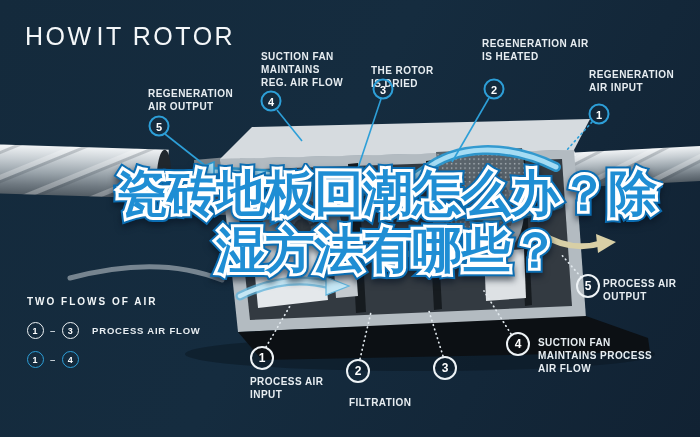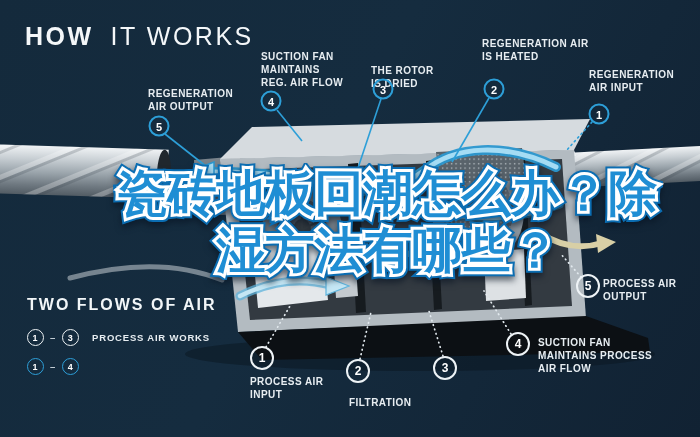--- a/index.html
+++ b/index.html
@@ -5,40 +5,40 @@
   html,body{margin:0;padding:0;}
   body{font-family:"Liberation Sans","DejaVu Sans",sans-serif;}
   .stage{
     position:relative;width:700px;height:437px;overflow:hidden;
     background:linear-gradient(118deg,#142a3c 0%,#16declarative 0,#152c3f 45%,#112233 100%);
     background:linear-gradient(118deg,#142a3c 0%,#152c3f 45%,#112233 100%);
   }
   .machine{position:absolute;left:0;top:0;z-index:1;}
   
   .app-title{position:absolute;left:25px;top:22px;z-index:2;font-size:25px;letter-spacing:2.5px;color:#f4f7f9;white-space:nowrap;}
-  .app-title .bold{font-weight:700;margin-right:17px;}
+  .app-title .bold{font-weight:400;margin-right:3px;}
   .app-title .light{font-weight:300;}
   
   .step-label{position:absolute;z-index:2;white-space:pre-line;font-weight:700;font-size:10px;line-height:1.32;letter-spacing:.45px;color:#e7edf1;}
   .pos-lr5{left:148px;top:87px;} .pos-lr4{left:261px;top:50px;} .pos-lr3{left:371px;top:64px;}
   .pos-lr2{left:482px;top:37px;} .pos-lr1{left:589px;top:68px;}
   .pos-lp1{left:250px;top:375px;} .pos-lp2{left:349px;top:396px;} .pos-lp3{left:437px;top:385px;}
   .pos-lp4{left:538px;top:336px;} .pos-lp5{left:603px;top:277px;}
   
   .badge{position:absolute;z-index:2;transform:translate(-50%,-50%);border-radius:50%;
     display:flex;align-items:center;justify-content:center;font-weight:700;color:#fff;box-sizing:border-box;}
   .badge.top{width:21px;height:21px;border:2px solid #2d9fd8;font-size:11px;}
   .badge.bot{width:24px;height:24px;border:2px solid #eef3f6;font-size:12px;}
   .pos-br5{left:159px;top:126px;} .pos-br4{left:271px;top:101px;} .pos-br3{left:383px;top:89px;}
   .pos-br2{left:494px;top:89px;} .pos-br1{left:599px;top:114px;}
   .pos-bp1{left:262px;top:358px;} .pos-bp2{left:358px;top:371px;} .pos-bp3{left:445px;top:368px;}
   .pos-bp4{left:518px;top:344px;} .pos-bp5{left:588px;top:286px;}
   
   .legend{position:absolute;left:27px;top:296px;z-index:2;}
-  .legend-title{font-size:16px;font-weight:700;letter-spacing:2px;color:#f2f6f8;margin-bottom:15px;white-space:nowrap;}
+  .legend-title{font-size:10px;font-weight:700;letter-spacing:2px;color:#f2f6f8;margin-bottom:15px;white-space:nowrap;}
   .legend-row{display:flex;align-items:center;gap:6px;margin-bottom:12px;font-size:9.5px;font-weight:700;letter-spacing:.8px;color:#e7edf1;white-space:nowrap;}
   .legend-circle{width:17px;height:17px;border-radius:50%;display:flex;align-items:center;justify-content:center;font-size:9px;font-weight:700;color:#fff;box-sizing:border-box;}
   .ring-white{border:1.6px solid #eef3f5;}
   .ring-blue{border:1.6px solid #2d9fd8;}
   .legend-dash{color:#cfd9df;font-weight:700;}
   .legend-label{margin-left:7px;}
   
   .headline{position:absolute;left:0;top:165px;width:100%;height:125px;z-index:3;text-align:center;
     font-weight:700;font-size:49px;line-height:57px;pointer-events:none;}
   .hl-layer{position:absolute;left:4px;top:0;width:100%;margin-left:34px;}
@@ -158,21 +158,21 @@
     <g stroke="#e2e9ee" stroke-width="1.7" fill="none" stroke-dasharray="0.6 4" stroke-linecap="round">
       <path d="M 266 347 L 290 306"></path>
       <path d="M 360 359 L 371 312"></path>
       <path d="M 443 356 L 428 308"></path>
       <path d="M 511 334 L 484 291"></path>
       <path d="M 581 277 L 560 253"></path>
     </g>
   </svg>
 
   <div class="app-title">
-    <span class="bold">HOW</span><span class="light">IT WORKS</span>
+    <span class="bold">HOW</span><span class="light">IT ROTOR</span>
   </div>
 
   <div class="step-label pos-lr5">REGENERATION
 AIR OUTPUT</div>
   <div class="step-label pos-lr4">SUCTION FAN
 MAINTAINS
 REG. AIR FLOW</div>
   <div class="step-label pos-lr3">THE ROTOR
 IS DRIED</div>
   <div class="step-label pos-lr2">REGENERATION AIR
@@ -224,21 +224,21 @@
   <div class="legend">
     <div class="legend-title">TWO FLOWS OF AIR</div>
     <div class="legend-row">
       <span class="legend-circle ring-white">
           <span>1</span>
         </span>
       <span class="legend-dash">–</span>
       <span class="legend-circle ring-white">
           <span>3</span>
         </span>
-      <span class="legend-label">PROCESS AIR WORKS</span>
+      <span class="legend-label">PROCESS AIR FLOW</span>
     </div>
     <div class="legend-row">
       <span class="legend-circle ring-blue">
           <span>1</span>
         </span>
       <span class="legend-dash">–</span>
       <span class="legend-circle ring-blue">
           <span>4</span>
         </span>
     </div>

